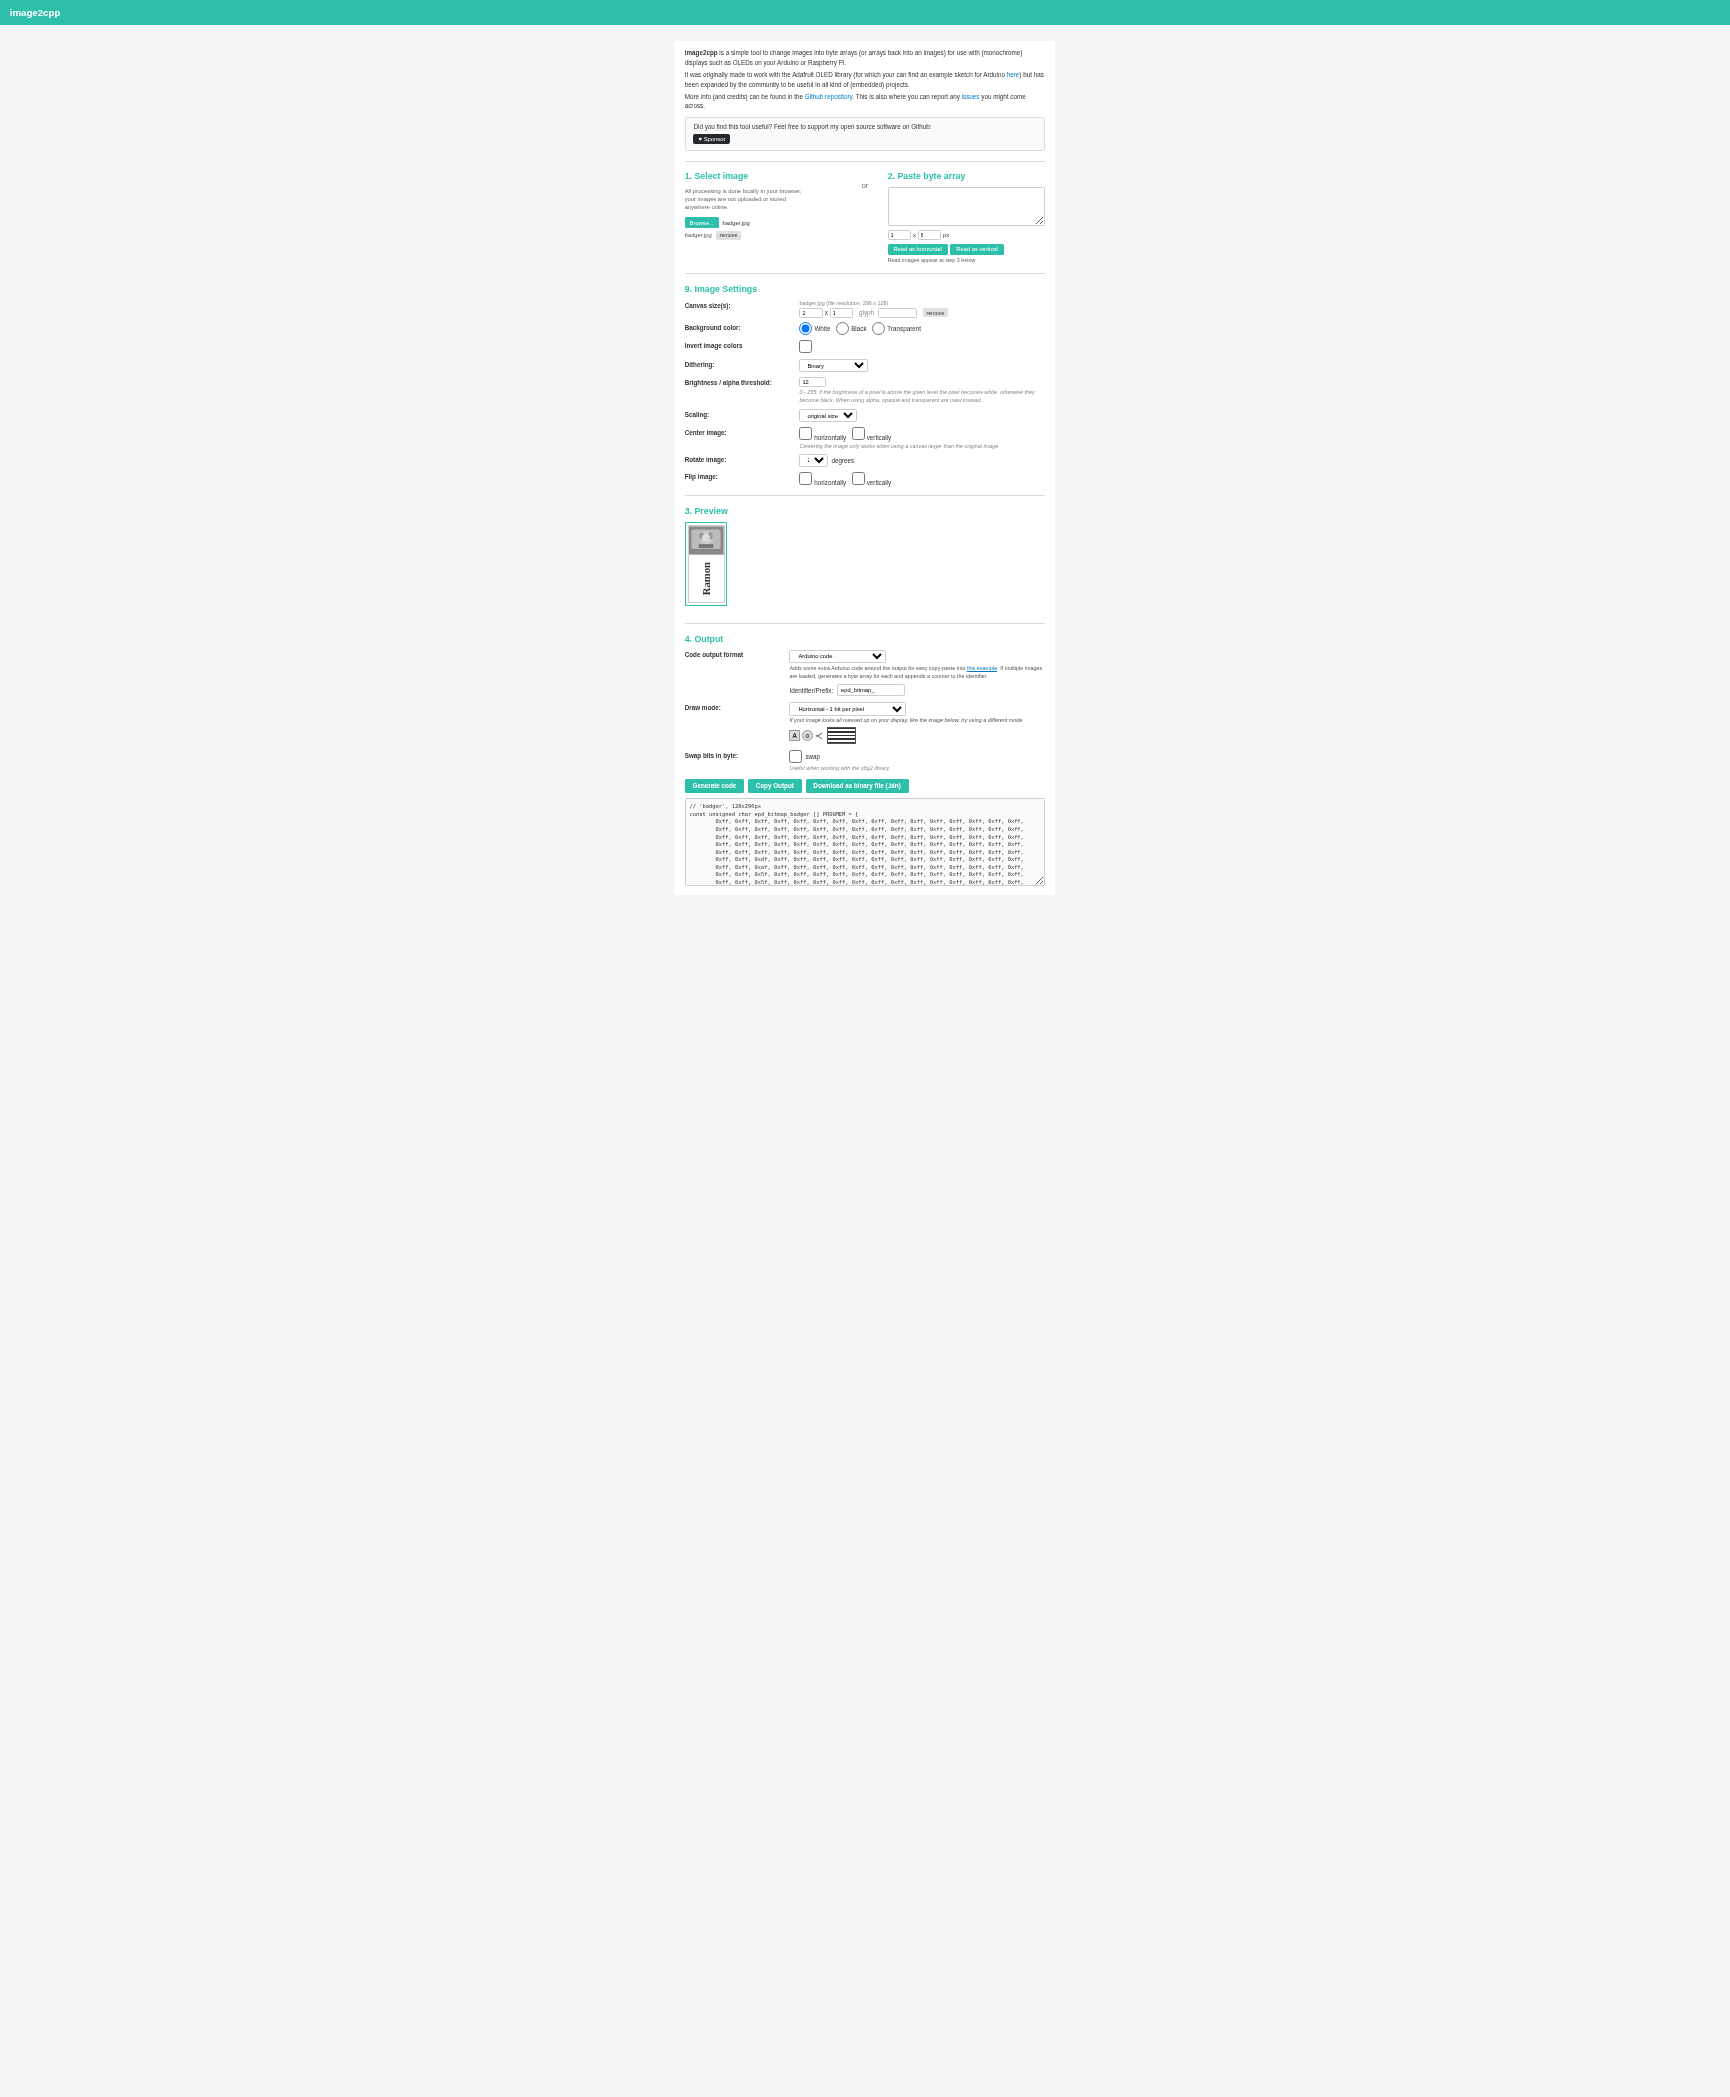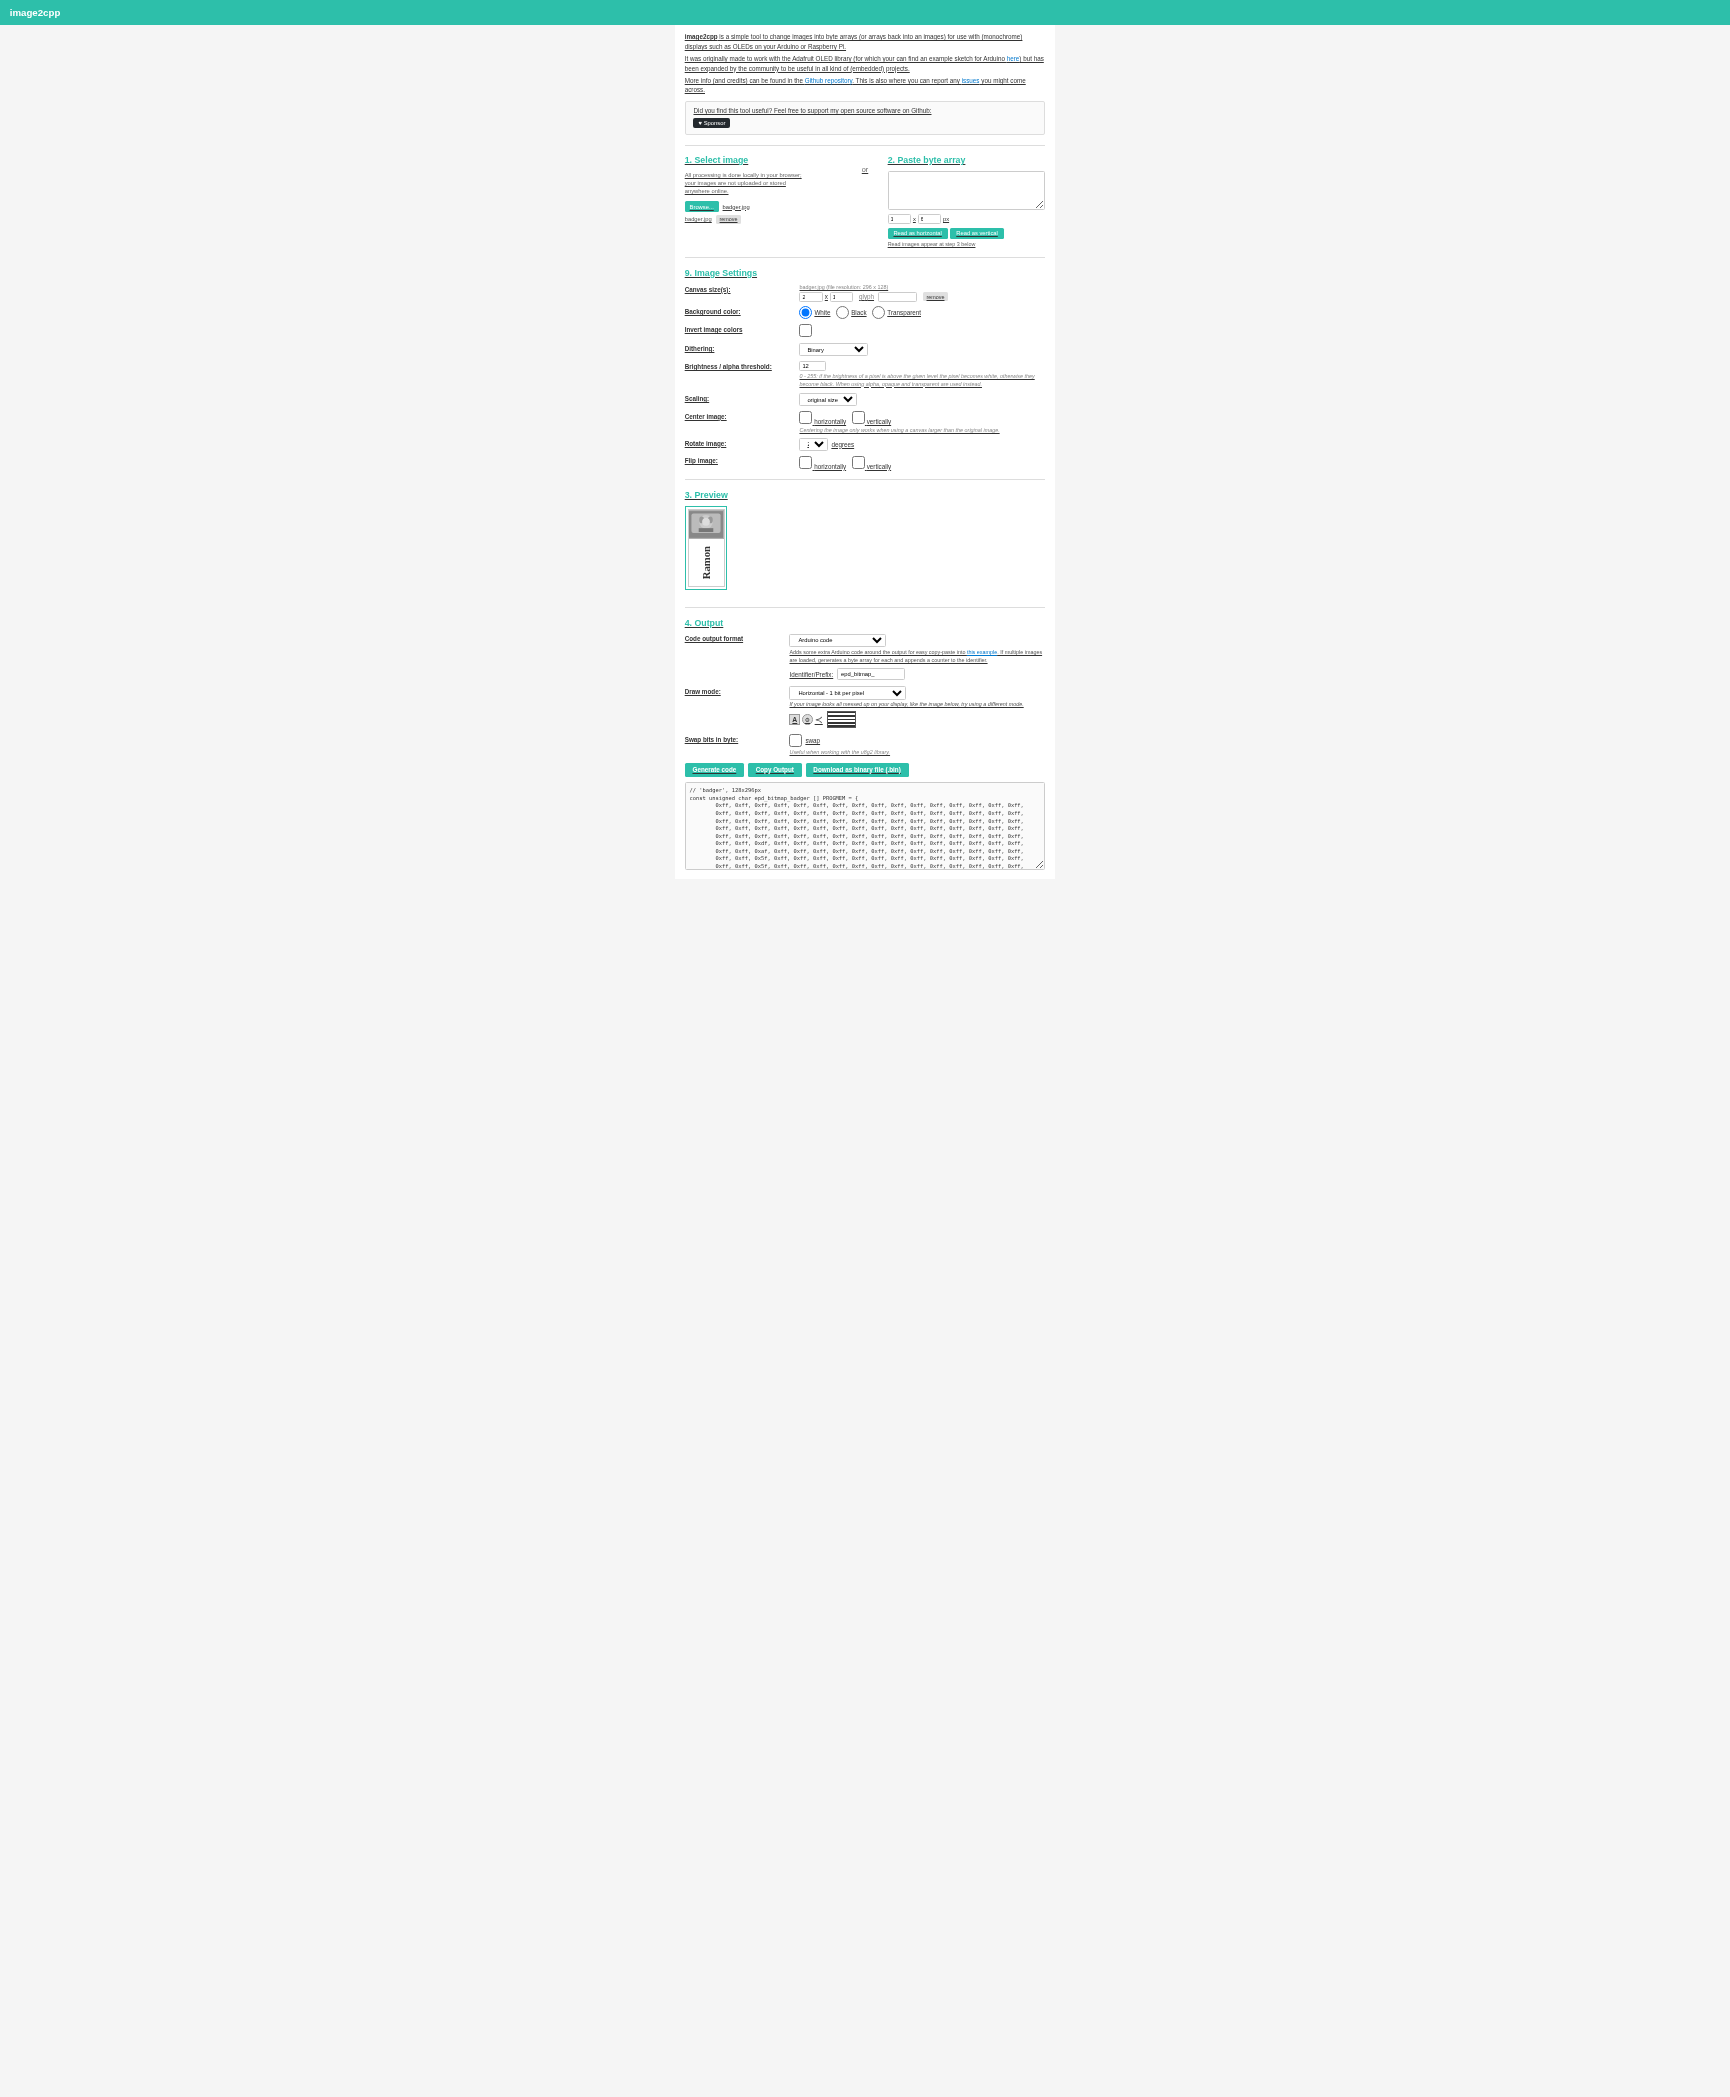--- a/index.html
+++ b/index.html
@@ -8,24 +8,23 @@
     .header-bar {
       background: #2dbfaa;
       padding: 6.8px 9.7px;
       color: white;
       font-size: 9.7px;
       font-weight: bold;
     }
     
     .main-container {
       max-width: 380px;
-      margin: 0 auto;
+      margin: 16px auto;
       padding: 7.8px 9.7px;
       background: white;
-      text-decoration: underline;
     }
     
     .intro-text { margin-bottom: 5.8px; font-size: 6.3px; line-height: 1.5; }
     .intro-text a { color: #0077cc; text-decoration: none; }
     
     .sponsor-box {
       border: 0.5px solid #ddd;
       border-radius: 1.9px;
       padding: 5.8px 7.8px;
       margin-bottom: 7.8px;

